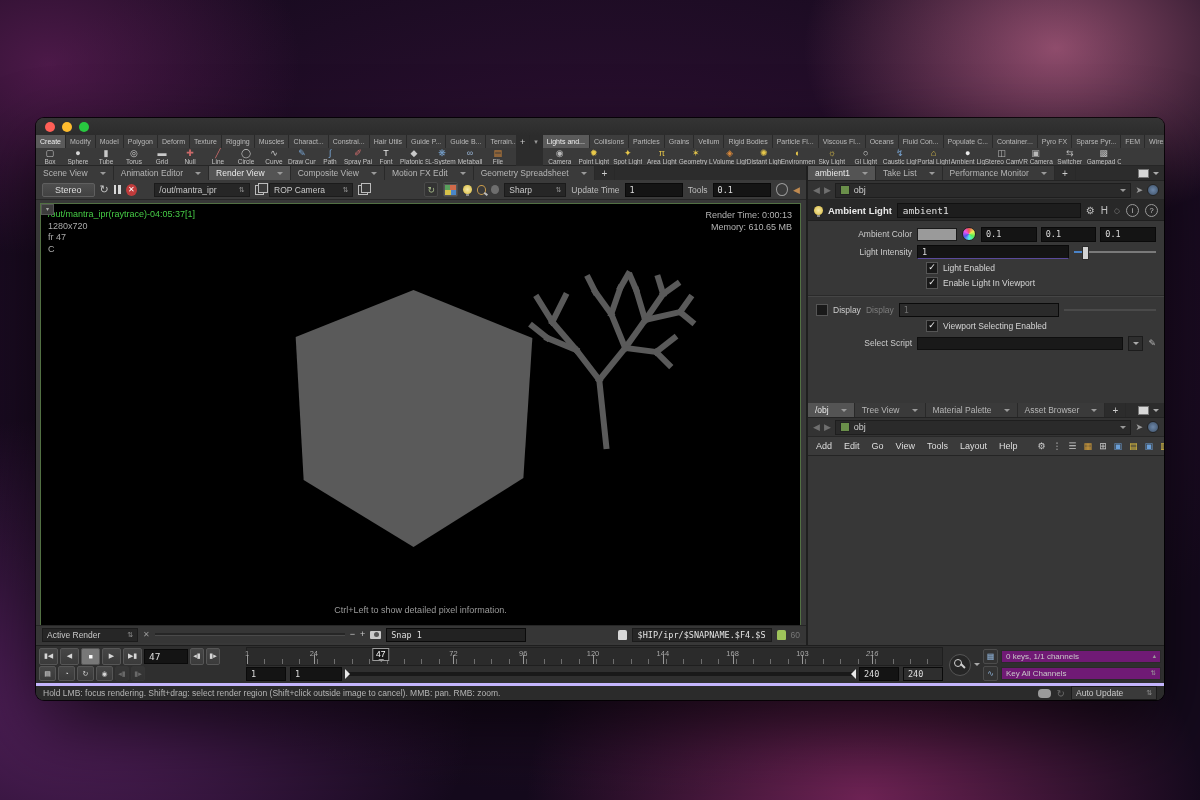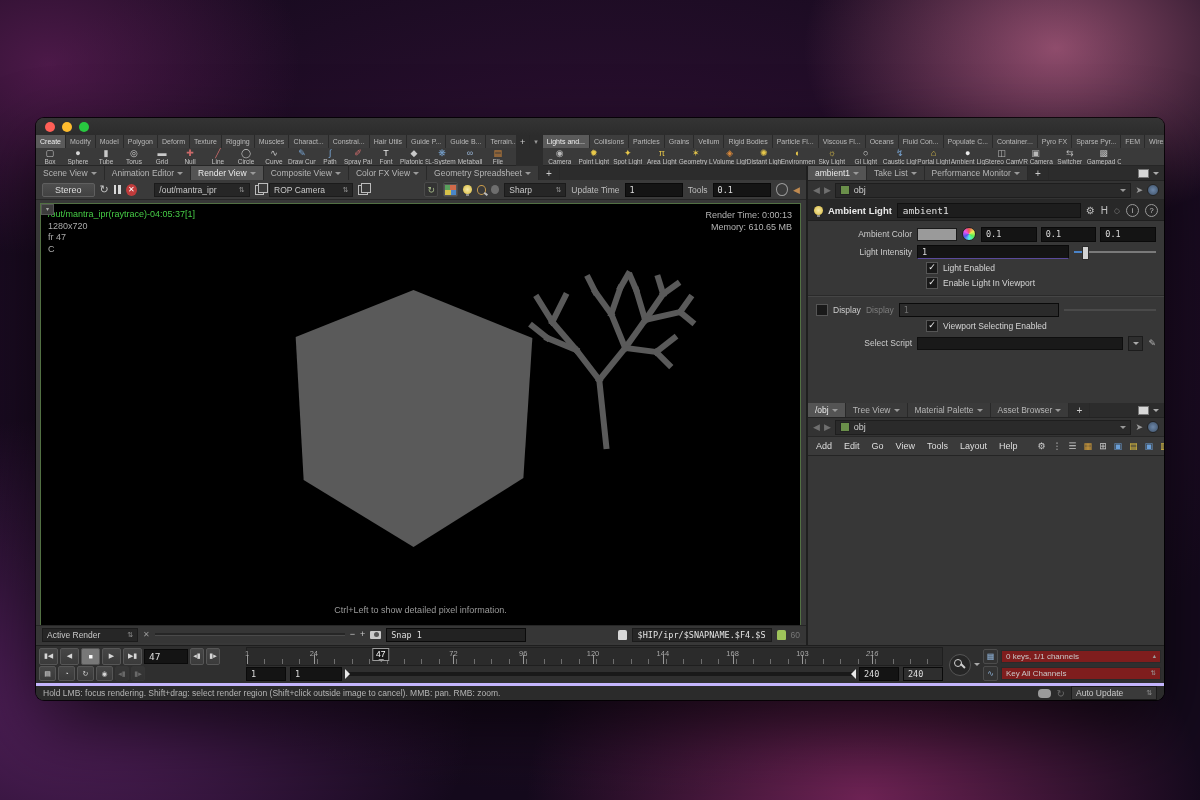--- a/index.html
+++ b/index.html
@@ -33,21 +33,21 @@
   .stab.active{background:#5a5a5a;color:#efefef}
   .stab.plus{font-size:9px;color:#ccc;background:transparent}
   .stab.arr{background:transparent;color:#999}
   .toolrow{display:flex;height:18px;background:#3a3a3a;border-bottom:1px solid #262626;overflow:hidden}
   .tool{flex:none;display:flex;flex-direction:column;align-items:center;justify-content:flex-start;overflow:hidden}
   .shelfset.l .tool{width:28px}.shelfset.r .tool{width:34px}
   .tglyph{font-size:9px;line-height:10px;height:10px}
   .tlabel{font-size:6.5px;line-height:7px;color:#c4c4c4;text-align:center;white-space:nowrap;max-width:100%;overflow:hidden}
   
   .ptabs{display:flex;align-items:stretch;background:#2c2c2c;border-bottom:1px solid #232323;height:14px}
-  .ptab{display:flex;align-items:center;gap:3px;padding:0 7px;font-size:8.5px;color:#b6b6b6;
+  .ptab{display:flex;align-items:center;gap:12px;padding:0 7px;font-size:8.5px;color:#b6b6b6;
     background:#3a3a3a;border-right:1px solid #292929;white-space:nowrap}
   .ptab.active{background:#545454;color:#eaeaea}
   .ptab .tri{width:0;height:0;border:3px solid transparent;border-top-color:#9a9a9a;margin-top:3px}
   .ptab.plus{background:transparent;font-size:10px;color:#ccc}
   .ptabs .spacer{flex:1}
   .pane-ctl{display:flex;align-items:center;gap:4px;padding:0 5px}
   .pane-ctl .sq{width:9px;height:7px;background:#d8d8d8;border:1px solid #777}
   .pane-ctl .tri{width:0;height:0;border:3px solid transparent;border-top-color:#aaa;margin-top:3px}
   
   .left-pane{position:absolute;left:0;top:48px;width:770px;height:479px;background:#383838}
@@ -173,21 +173,21 @@
   .rh.l{left:-1px;border-left-color:#e8e8e8}
   .rh.r{right:-1px;border-right-color:#e8e8e8}
   .tl-right{width:212px;flex:none;display:flex;align-items:center;gap:3px;padding-left:4px}
   .keybtn{width:20px;height:20px;border-radius:50%;background:#262626;border:1px solid #555;position:relative}
   .keybtn::before{content:"";position:absolute;left:4px;top:4px;width:6px;height:6px;border:1.5px solid #cfcfcf;border-radius:50%}
   .keybtn::after{content:"";position:absolute;left:10px;top:10px;width:6px;height:1.5px;background:#cfcfcf;transform:rotate(45deg)}
   .keycol{flex:1;display:flex;flex-direction:column;gap:2px}
   .keyrow{display:flex;align-items:center;gap:3px}
   .kic{width:13px;height:13px;background:#333;border:1px solid #4c4c4c;border-radius:2px;
     font-size:8px;color:#8fb3d9;display:flex;align-items:center;justify-content:center}
-  .kfield{flex:1;background:#7f1d1d;border:1px solid #2a2a2a;color:#c9c9c9;font-size:8px;
+  .kfield{flex:1;background:#701a75;border:1px solid #2a2a2a;color:#c9c9c9;font-size:8px;
     display:flex;align-items:flex-start;padding:1px 4px;gap:4px}
   .kfield .spin{margin-left:auto;font-size:6.5px;color:#999}
   
   .statusbar{position:absolute;left:0;top:565px;right:0;bottom:0;background:#2b2b2b;border-top:3px solid #c4b5fd;
     display:flex;align-items:center;padding:0 7px;gap:6px}
   .status-msg{font-size:8.5px;color:#b5b5b5;flex:1;white-space:nowrap;overflow:hidden}
   .bubble-ic{width:13px;height:9px;background:#9a9a9a;border-radius:4px;position:relative}
   .bubble-ic::after{content:"";position:absolute;left:2px;bottom:-3px;border:3px solid transparent;border-top-color:#9a9a9a}
   .refresh-ic{color:#6a6a6a;font-size:10px}
 </style>
@@ -445,21 +445,21 @@
             <span>Render View</span>
             <span class="tri"></span>
           </span>
 
           <span class="ptab">
             <span>Composite View</span>
             <span class="tri"></span>
           </span>
 
           <span class="ptab">
-            <span>Color FX View</span>
+            <span>Motion FX Edit</span>
             <span class="tri"></span>
           </span>
 
           <span class="ptab">
             <span>Geometry Spreadsheet</span>
             <span class="tri"></span>
           </span>
         </span>
       <span class="ptab plus">+</span>
     </div>

